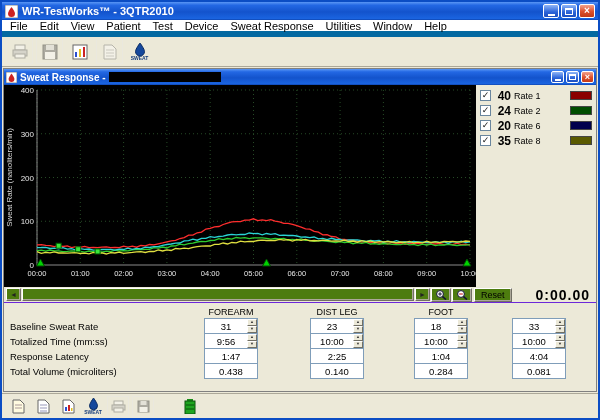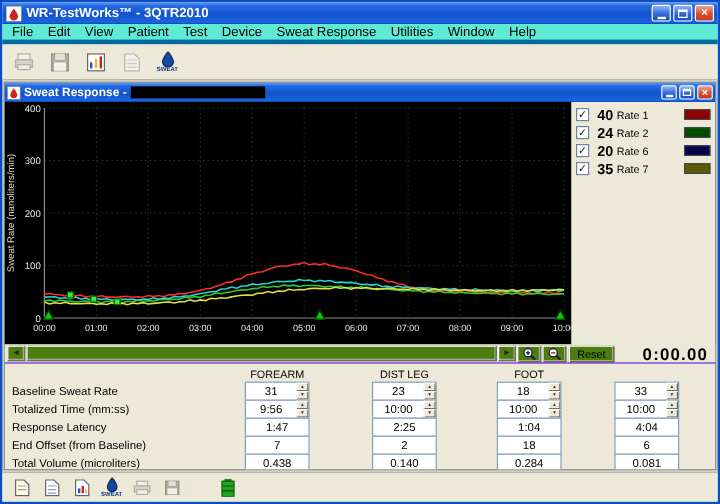--- a/index.html
+++ b/index.html
@@ -9,21 +9,21 @@
   
   .titlebar{height:18px;flex:0 0 18px;background:linear-gradient(180deg,#5a97f5 0%,#2368e4 18%,#1353cc 55%,#1a64e0 92%,#0d43ad 100%);
     display:flex;align-items:center;gap:4px;padding:0 3px;color:#fff;font-weight:bold;font-size:11px;}
   .wbtns{margin-left:auto;display:flex;gap:2px;}
   .wb{width:16px;height:14px;border:1px solid #fff;border-radius:2px;background:linear-gradient(180deg,#8fb5f7,#2a63d8 60%,#1d4fc0);
       display:flex;align-items:center;justify-content:center;color:#fff;font-size:10px;font-weight:bold;line-height:1;cursor:default;}
   .wb.close{background:linear-gradient(180deg,#f2a18b,#dd4f2b 55%,#c23a18);}
   .g-min{display:block;width:7px;height:2px;background:#fff;margin-top:7px;}
   .g-max{display:block;width:8px;height:7px;border:1px solid #fff;border-top-width:2px;}
   
-  .menubar{height:17px;flex:0 0 17px;display:flex;align-items:center;padding-left:2px;background:#5eead4;border-bottom:4px solid #0369a1;}
+  .menubar{height:17px;flex:0 0 17px;display:flex;align-items:center;padding-left:2px;background:#ffffff;border-bottom:6px solid #0369a1;}
   .menu-item{padding:1px 6px;cursor:default;}
   .toolbar{height:30px;flex:0 0 30px;display:flex;align-items:flex-start;gap:3px;padding:2px 4px;border-bottom:1px solid #aca899;background:#ece9d8;}
   .tb{width:27px;height:25px;display:flex;flex-direction:column;align-items:center;justify-content:center;border:1px solid #ece9d8;background:transparent;padding:0;}
   .tb.disabled{opacity:.40;filter:grayscale(1);}
   .tb .cap{font-size:5px;line-height:5px;color:#123a7a;font-weight:bold;}
   
   .child{flex:1 1 auto;margin:1px;border:1px solid #808080;display:flex;flex-direction:column;background:#ece9d8;min-height:0;}
   .child-tb{height:16px;flex:0 0 16px;background:linear-gradient(180deg,#5a97f5 0%,#2368e4 18%,#1353cc 55%,#1a64e0 92%,#0d43ad 100%);
     display:flex;align-items:center;gap:3px;padding:0 2px;color:#fff;font-weight:bold;font-size:10px;}
   .child-tb .wb{width:13px;height:12px;font-size:9px;}
@@ -219,21 +219,21 @@
           </div>
           <div class="legend-row">
             <span class="cb">✓</span>
             <span class="lg-val">20</span>
             <span class="lg-lab">Rate 6</span>
             <span class="lg-sw" style="background: rgb(0, 0, 77);"></span>
           </div>
           <div class="legend-row">
             <span class="cb">✓</span>
             <span class="lg-val">35</span>
-            <span class="lg-lab">Rate 7</span>
+            <span class="lg-lab">Rate 8</span>
             <span class="lg-sw" style="background: rgb(90, 90, 0);"></span>
           </div>
         </div>
     </div>
 
     <div class="scroll-row">
       <button class="sb-btn raised">◄</button>
       <div class="sb-track">
           <div class="sb-thumb raised"></div>
         </div>
@@ -359,43 +359,20 @@
               <span>1:04</span>
             </span>
           </span>
           <span class="tcell">
             <span class="field">
               <span>4:04</span>
             </span>
           </span>
         </div>
         <div class="trow">
-          <span class="tlabel">End Offset (from Baseline)</span>
-          <span class="tcell">
-            <span class="field">
-              <span>7</span>
-            </span>
-          </span>
-          <span class="tcell">
-            <span class="field">
-              <span>2</span>
-            </span>
-          </span>
-          <span class="tcell">
-            <span class="field">
-              <span>18</span>
-            </span>
-          </span>
-          <span class="tcell">
-            <span class="field">
-              <span>6</span>
-            </span>
-          </span>
-        </div>
-        <div class="trow">
           <span class="tlabel">Total Volume (microliters)</span>
           <span class="tcell">
             <span class="field">
               <span>0.438</span>
             </span>
           </span>
           <span class="tcell">
             <span class="field">
               <span>0.140</span>
             </span>

